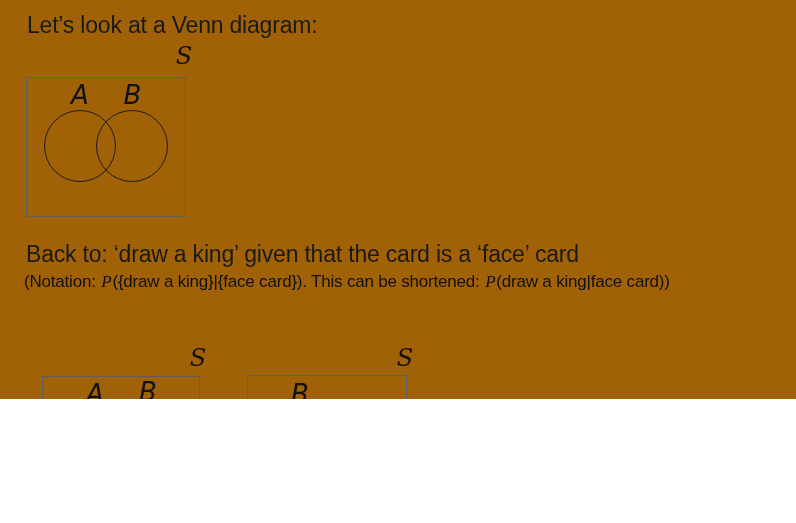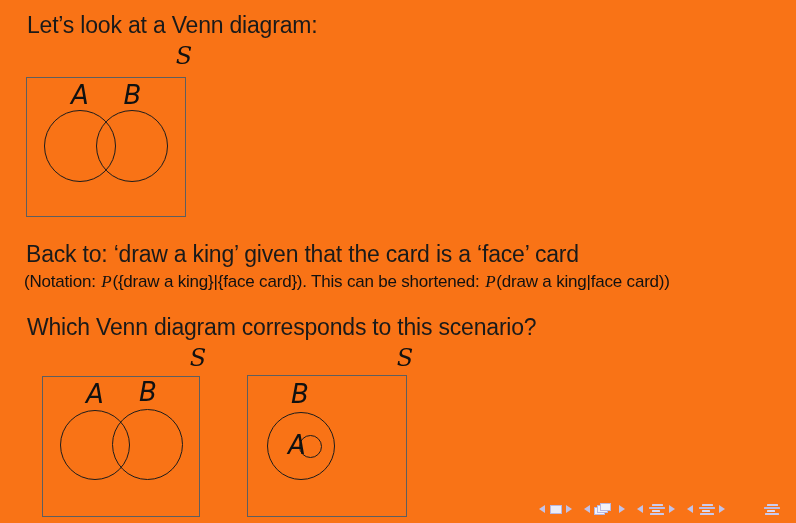--- a/index.html
+++ b/index.html
@@ -1,17 +1,17 @@
 <!DOCTYPE html>
 <html><head>
 <meta charset="utf-8">
 <style>
   html,body{margin:0;padding:0;background:#ffffff;}
   .canvas{
-    position:relative;width:796px;height:523px;background:#f97316;
+    position:relative;width:796px;height:399px;background:#a16207;
     font-family:"Liberation Sans",sans-serif;color:#1a1a1a;overflow:hidden;
   }
   .txt{position:absolute;white-space:nowrap;letter-spacing:-0.2px;}
   .heading{font-size:23px;line-height:1.2;}
   .notation{font-size:17px;line-height:1.2;color:#111;}
   .notation .mi{font-family:"Liberation Serif",serif;font-style:italic;padding:0 1px;}
   
   .space-box{position:absolute;border:1.5px solid #5e5e5e;background:transparent;box-sizing:border-box;}
   .vcircle{position:absolute;border:1.2px solid #1c1c1c;border-radius:50%;box-sizing:border-box;background:transparent;}
   .set-label{
@@ -50,21 +50,20 @@
   <div class="space-box" style="left:26px;top:77px;width:160px;height:140px;"></div>
   <div class="vcircle" style="left:44px;top:110px;width:72px;height:72px;"></div>
   <div class="vcircle" style="left:96px;top:110px;width:72px;height:72px;"></div>
   <div class="set-label" style="left:68px;top:82px;width:24px;">A</div>
   <div class="set-label" style="left:120px;top:82px;width:25px;">B</div>
 
   <div class="txt notation" style="left:24px;top:272px;"><span>(Notation: </span><span class="mi">P</span><span>({draw a king}|{face card}). This can be shortened: </span><span class="mi">P</span><span>(draw a king|face card))</span></div>
 
   <div class="txt heading" style="left:26px;top:241px;">Back to: ‘draw a king’ given that the card is a ‘face’ card</div>
 
-  <div class="txt heading" style="left:27px;top:314px;">Which Venn diagram corresponds to this scenario?</div>
 
   <div class="s-label" style="left:185px;top:346px;width:26px;">S</div>
   <div class="space-box" style="left:42px;top:376px;width:158px;height:141px;"></div>
   <div class="vcircle" style="left:60px;top:410px;width:70px;height:70px;"></div>
   <div class="vcircle" style="left:112px;top:409px;width:71px;height:71px;"></div>
   <div class="set-label" style="left:83px;top:381px;width:24px;">A</div>
   <div class="set-label" style="left:136px;top:379px;width:24px;">B</div>
 
   <div class="s-label" style="left:392px;top:346px;width:26px;">S</div>
   <div class="space-box" style="left:247px;top:375px;width:160px;height:142px;"></div>

